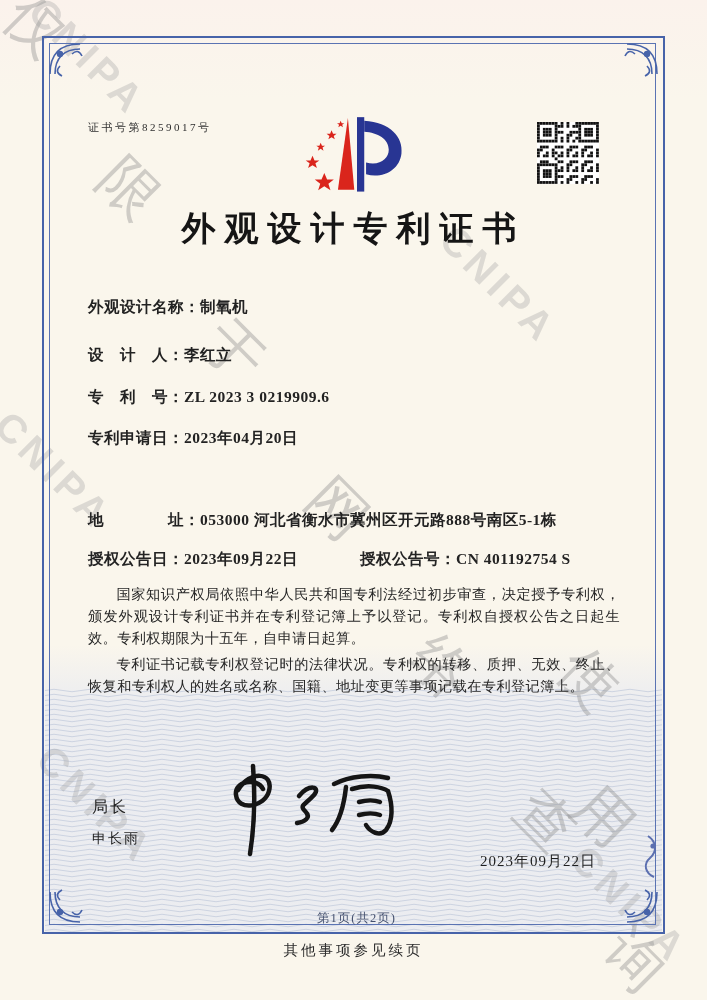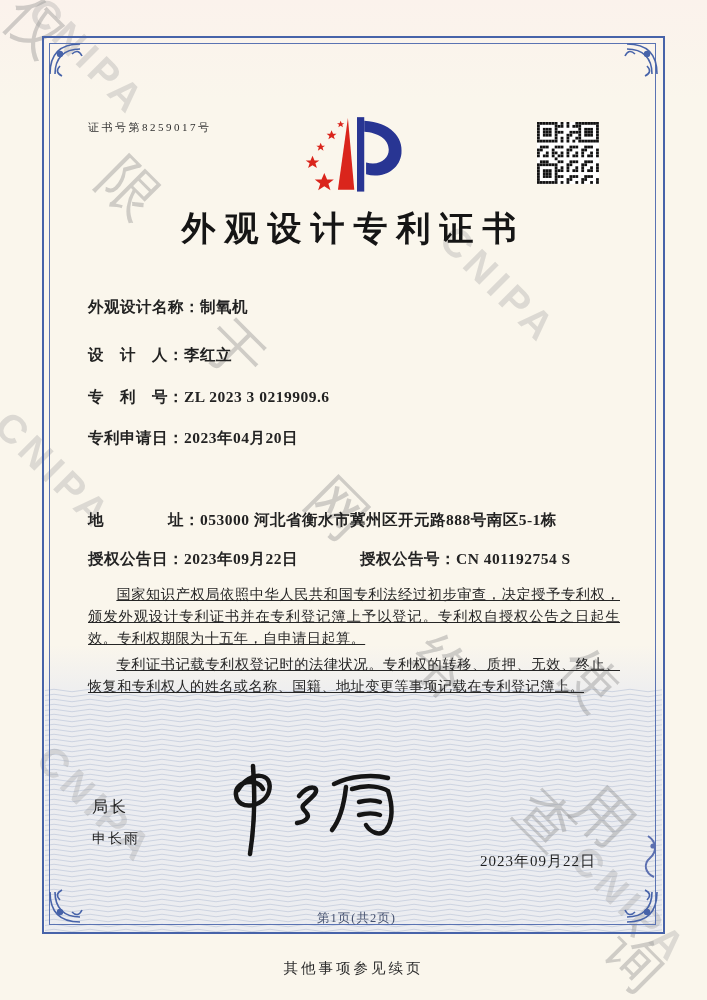--- a/index.html
+++ b/index.html
@@ -29,31 +29,31 @@
   .logo{position:absolute;left:288px;top:108px;width:118px;height:100px;}
   .qr{position:absolute;left:537px;top:122px;width:62px;height:62px;background:#fff;}
   .title{position:absolute;left:0;right:0;top:206px;text-align:center;
          font-size:34px;font-weight:700;letter-spacing:9px;color:#151515;}
   .row{position:absolute;left:88px;width:532px;font-size:15.5px;letter-spacing:.5px;white-space:nowrap;font-weight:bold;}
   .flabel{color:#222;}
   .fvalue{color:#222;}
   .grant-no-part{position:absolute;left:272px;top:0;}
   .paras{position:absolute;left:88px;top:583px;width:532px;}
   .paras p{margin:0 0 4px 0;font-size:14.2px;line-height:22px;text-align:justify;
-           text-indent:2em;letter-spacing:.4px;color:#262626;text-decoration:underline;}
+           text-indent:2em;letter-spacing:.4px;color:#262626;}
   .signer-title{position:absolute;left:92px;top:797px;font-size:16px;letter-spacing:2px;color:#1d1d1d;
                 font-family:"Liberation Sans","DejaVu Sans",sans-serif;text-align:right;}
   .signer-name{position:absolute;left:92px;top:830px;font-size:14px;letter-spacing:2px;color:#1d1d1d;
                font-family:"Liberation Sans","DejaVu Sans",sans-serif;}
   .sig-svg{position:absolute;left:195px;top:760px;width:210px;height:100px;}
   .issue-date{position:absolute;left:480px;top:852px;font-size:15px;letter-spacing:1px;color:#1f1f1f;}
   .page-indicator{position:absolute;left:0;right:0;top:910px;text-align:center;
                   font-size:12.5px;letter-spacing:1px;color:#44506e;margin-left:6px;}
   .footer-note{position:absolute;left:0;right:0;top:941px;text-align:center;
-               font-size:14.5px;letter-spacing:3px;color:#2c2c2c;margin-top:18px;}
+               font-size:14.5px;letter-spacing:3px;color:#2c2c2c;}
 </style>
 </head>
 <body>
 
 <div class="page">
 
   <div class="wm-layer">
     <span class="wm-char" style="left:6px;top:-12px">仅</span>
     <span class="wm-char" style="left:100px;top:150px">限</span>
     <span class="wm-char" style="left:205px;top:312px">于</span>

